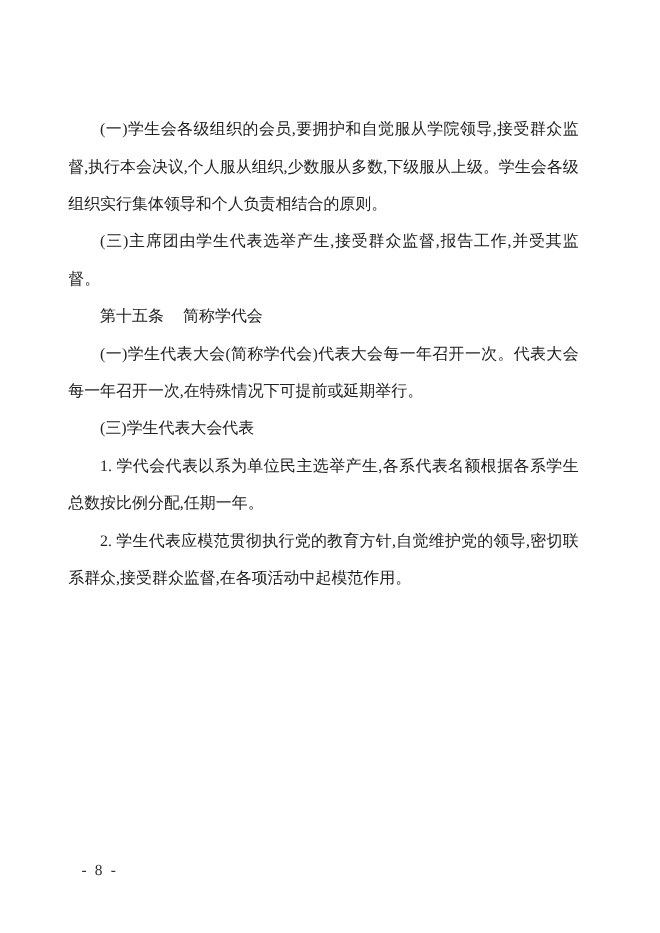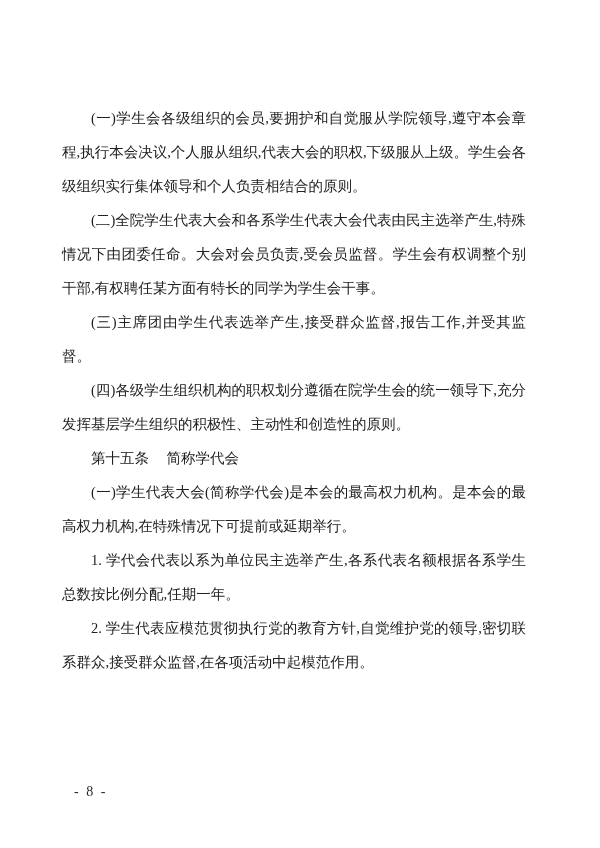--- a/index.html
+++ b/index.html
@@ -47,26 +47,25 @@
     line-height: 20px;
     letter-spacing: 2px;
     color: #2a2a2a;
   }
 </style>
 </head>
 <body>
 
 <div class="page">
   <div class="content">
-    <p>(一)学生会各级组织的会员,要拥护和自觉服从学院领导,遵守本会章程,执行本会决议,个人服从组织,代表大会的职权,下级服从上级。学生会各级组织实行集体领导和个人负责相结合的原则。</p>
-    <p>(二)全院学生代表大会和各系学生代表大会代表由民主选举产生,特殊情况下由团委任命。大会对会员负责,受会员监督。学生会有权调整个别干部,有权聘任某方面有特长的同学为学生会干事。</p>
+    <p>(一)学生会各级组织的会员,要拥护和自觉服从学院领导,接受群众监督,执行本会决议,个人服从组织,少数服从多数,下级服从上级。学生会各级组织实行集体领导和个人负责相结合的原则。</p>
     <p>(三)主席团由学生代表选举产生,接受群众监督,报告工作,并受其监督。</p>
-    <p>(四)各级学生组织机构的职权划分遵循在院学生会的统一领导下,充分发挥基层学生组织的积极性、主动性和创造性的原则。</p>
 
     <p class="heading"><span class="article-label">第十五条</span><span>简称学代会</span></p>
 
-    <p>(一)学生代表大会(简称学代会)是本会的最高权力机构。是本会的最高权力机构,在特殊情况下可提前或延期举行。</p>
+    <p>(一)学生代表大会(简称学代会)代表大会每一年召开一次。代表大会每一年召开一次,在特殊情况下可提前或延期举行。</p>
+    <p>(三)学生代表大会代表</p>
     <p>1. 学代会代表以系为单位民主选举产生,各系代表名额根据各系学生总数按比例分配,任期一年。</p>
     <p>2. 学生代表应模范贯彻执行党的教育方针,自觉维护党的领导,密切联系群众,接受群众监督,在各项活动中起模范作用。</p>
   </div>
 
   <div class="footer">- 8 -</div>
 </div>
 
 </body></html>

